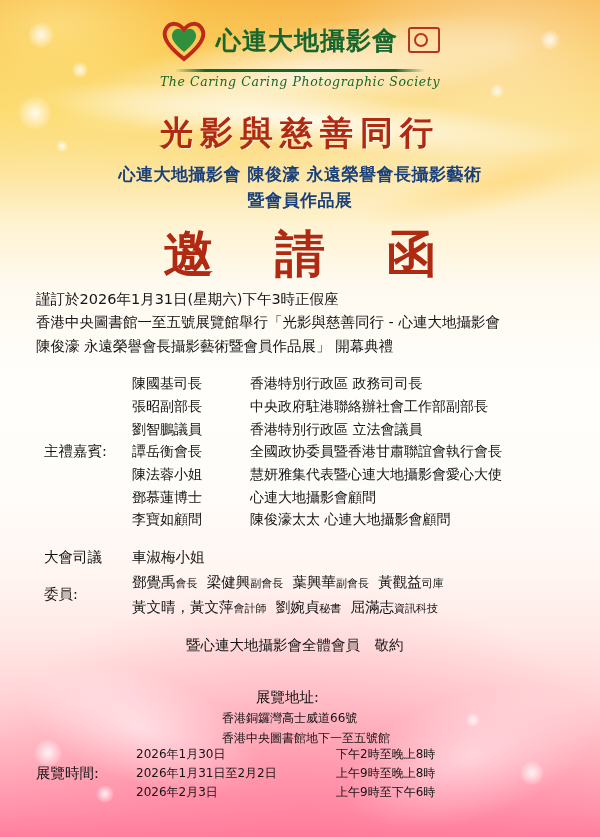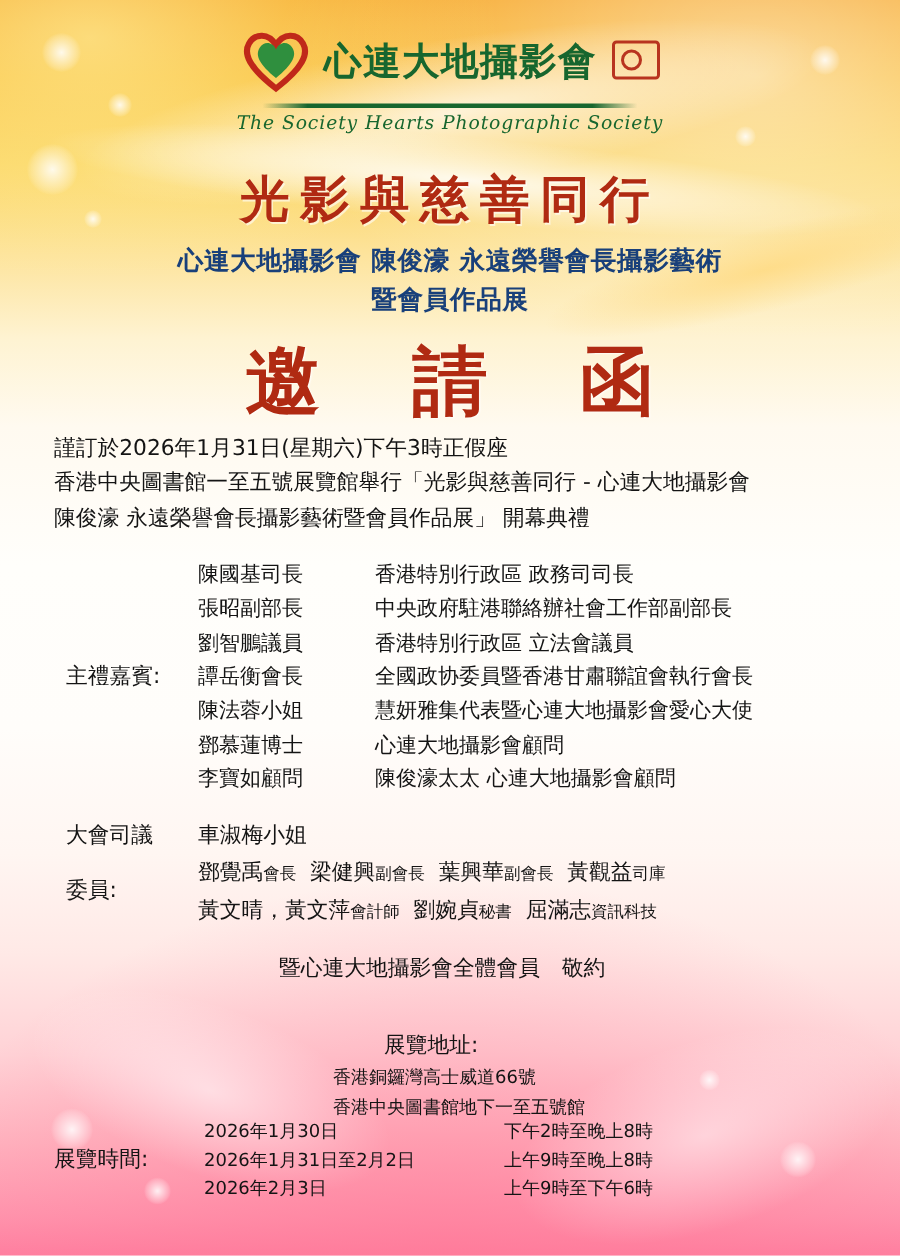--- a/index.html
+++ b/index.html
@@ -295,21 +295,21 @@
       <span class="logo-heart">
         <svg width="48" height="44" viewBox="0 0 48 44" xmlns="http://www.w3.org/2000/svg">
           <path d="M24 41 C6 27 2 18 6 11 C10 4 19 4 24 12 C29 4 38 4 42 11 C46 18 42 27 24 41 Z" fill="none" stroke="#c0281a" stroke-width="4"></path>
           <path d="M24 34 C13 25 10 19 13 14 C16 9 22 10 24 15 C26 10 32 9 35 14 C38 19 35 25 24 34 Z" fill="#2f8f3e"></path>
         </svg>
       </span>
       <span class="logo-cn">心連大地攝影會</span>
       <span class="logo-cam"></span>
     </div>
     <div id="logo-underline"></div>
-    <div class="logo-en">The Society Hearts Photographic Society</div>
+    <div class="logo-en">The Caring Caring Photographic Society</div>
   </div>
 
   <div id="headline">
     <div class="title-main">光影與慈善同行</div>
     <div class="title-sub">
       <div>心連大地攝影會 陳俊濠 永遠榮譽會長攝影藝術</div>
       <div>暨會員作品展</div>
     </div>
     <div id="invite-word">邀 請 函</div>
   </div>

